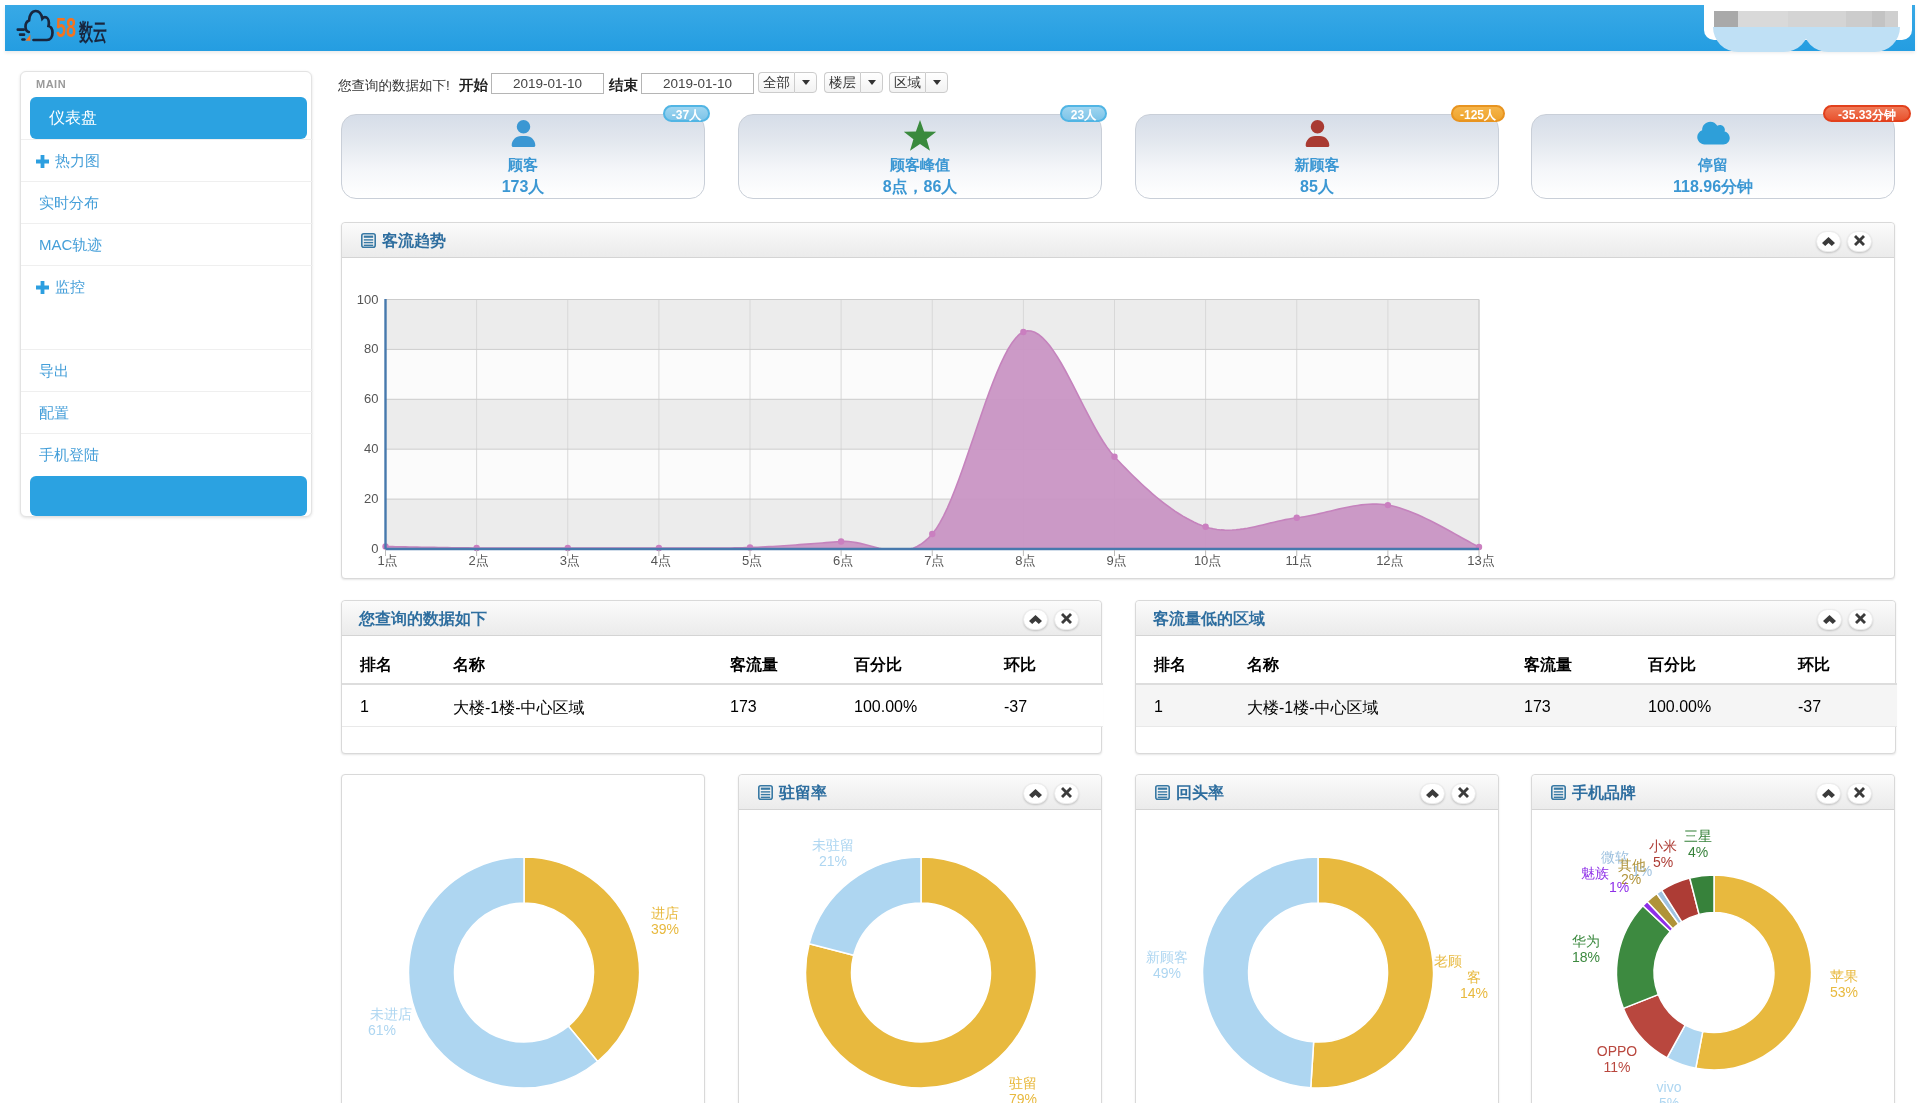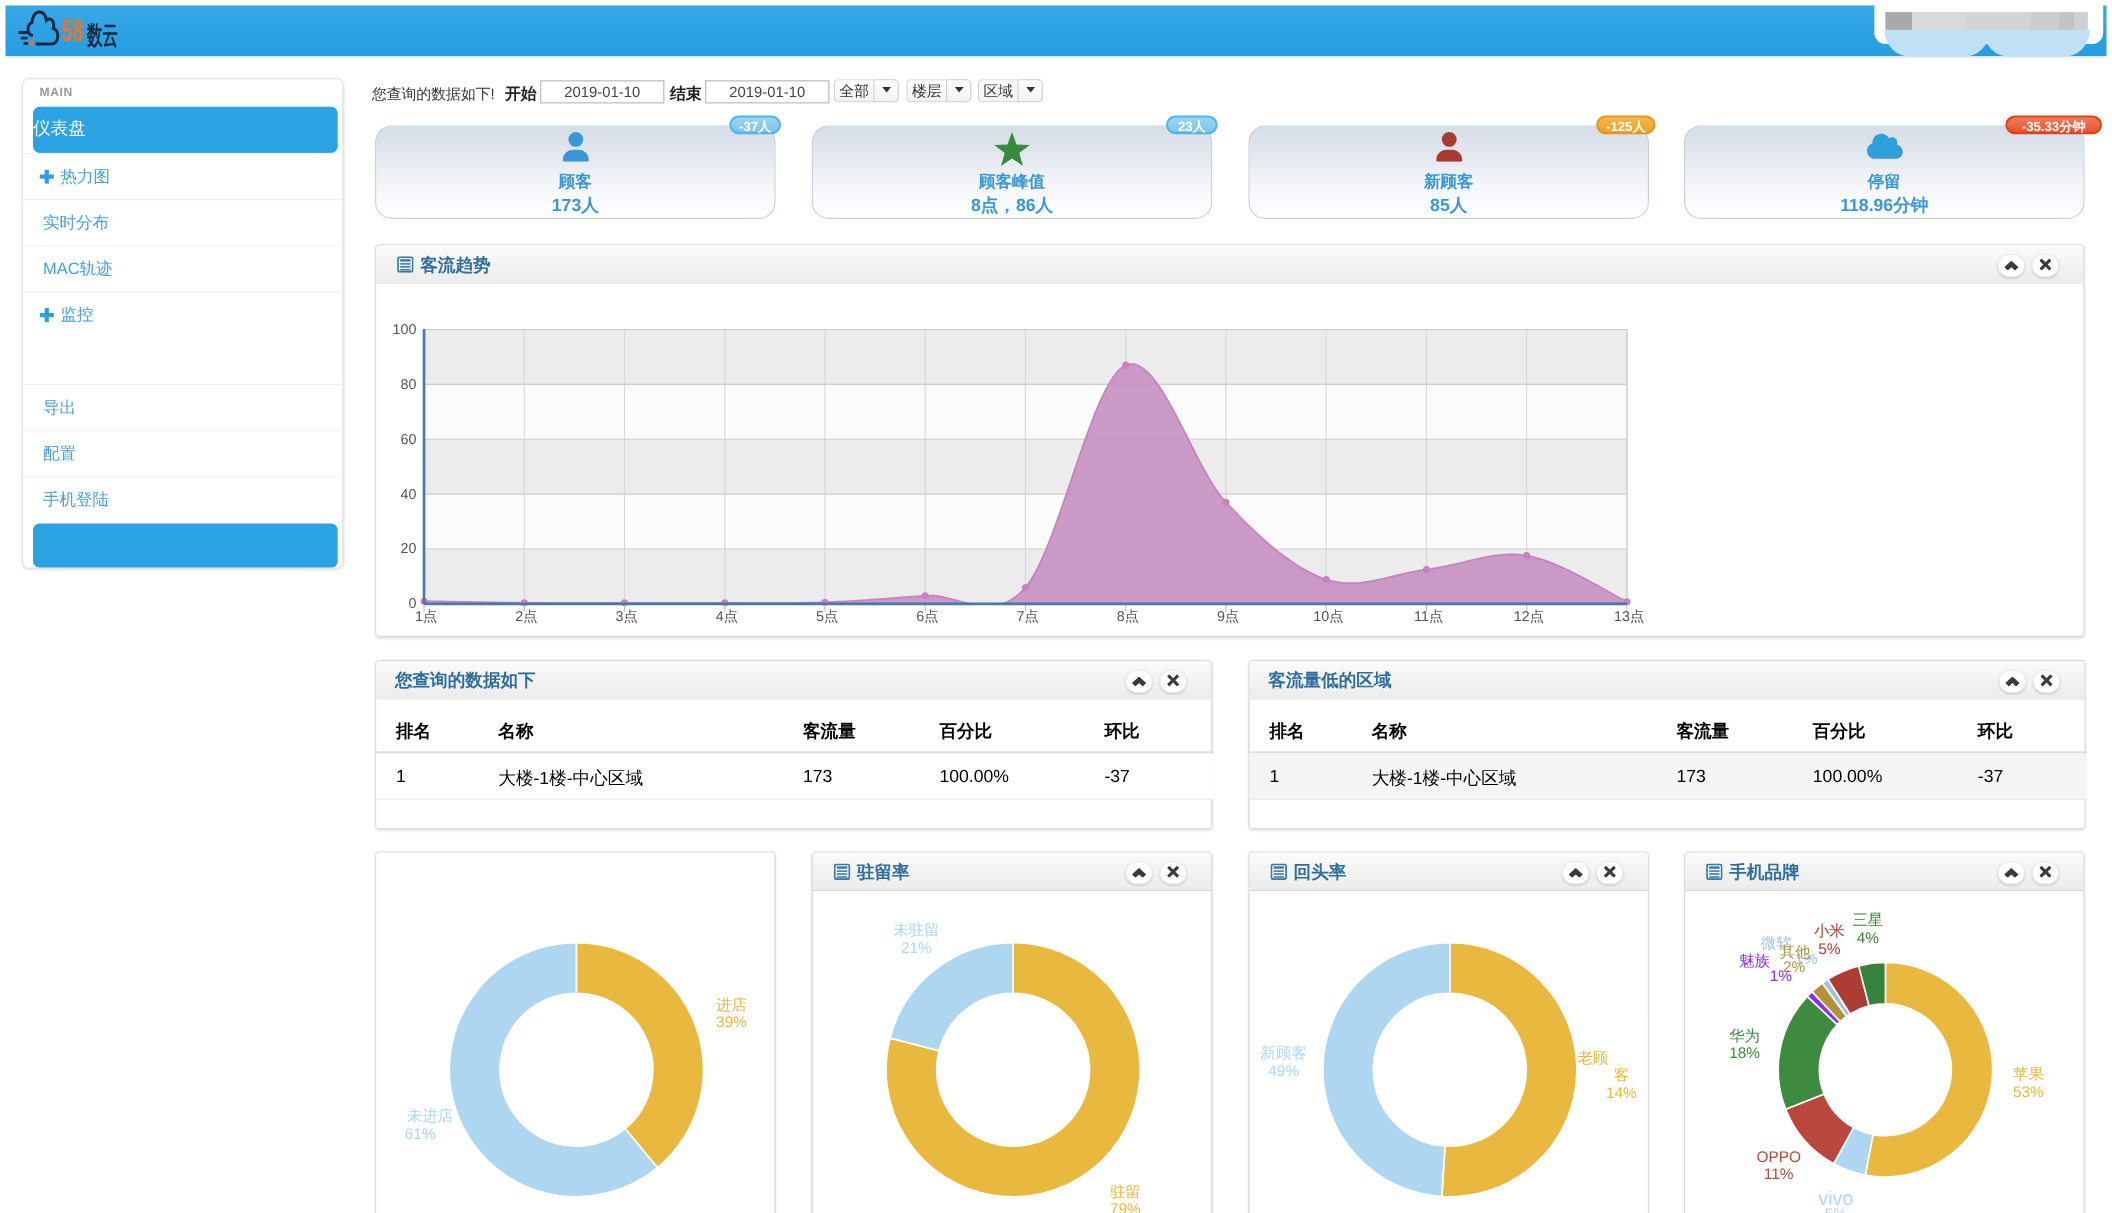--- a/index.html
+++ b/index.html
@@ -28,21 +28,21 @@
 </svg></div>
 <div class="abs" style="left:56px;top:12px;font-size:28px;font-weight:bold;color:#f4731f;transform:scaleX(0.64);transform-origin:0 0">58</div>
 <div class="abs" style="left:78.5px;top:16px;font-size:23.5px;font-weight:bold;color:#18263e;transform:scaleX(0.60);transform-origin:0 0;white-space:nowrap">数云</div>
 <div class="abs" style="left:1704px;top:0;width:208px;height:40px;background:#fff;border-radius:0 0 10px 10px"></div>
 <div class="abs" style="left:1714px;top:11px;width:184px;height:17px;background:linear-gradient(90deg,#a9a9a9 0 13%,#d9d9d9 13% 40%,#d4d4d4 40% 72%,#cccccc 72% 86%,#c3c3c3 86% 93%,#cfcfcf 93%)"></div>
 <div class="abs" style="left:1713px;top:27px;width:96px;height:25px;background:#bfe0f5;border-radius:0 0 48px 48px"></div>
 <div class="abs" style="left:1803px;top:27px;width:97px;height:25px;background:#bfe0f5;border-radius:0 0 48px 48px"></div>
 
 <div class="abs" style="left:20px;top:71px;width:292px;height:446px;background:#fff;border:1px solid #e3e3e3;border-radius:6px;box-shadow:0 1px 3px rgba(0,0,0,.12)">
 <div class="abs" style="left:15px;top:6px;font-size:11px;font-weight:bold;color:#9a9a9a;letter-spacing:.5px">MAIN</div>
-<div class="abs" style="left:9px;top:25px;width:277px;height:42px;background:#2ba2e1;border-radius:6px;color:#fff;font-size:16px;line-height:42px;">仪表盘</div>
+<div class="abs" style="left:9px;top:25px;width:277px;height:42px;background:#2ba2e1;border-radius:6px;color:#fff;font-size:16px;line-height:42px;padding-left:19px">仪表盘</div>
 <div class="mitem" style="top:67px;padding-left:15px"><svg class="licon" width="13" height="13" viewBox="0 0 13 13">
         <path d="M4.6 0 h3.8 v4.6 h4.6 v3.8 h-4.6 v4.6 h-3.8 v-4.6 h-4.6 v-3.8 h4.6 Z" fill="#2d9fe0"></path>
       </svg>热力图</div>
     <div class="mitem" style="top:109px;padding-left:18px">实时分布</div>
     <div class="mitem" style="top:151px;padding-left:18px">MAC轨迹</div>
     <div class="mitem" style="top:193px;padding-left:15px"><svg class="licon" width="13" height="13" viewBox="0 0 13 13">
         <path d="M4.6 0 h3.8 v4.6 h4.6 v3.8 h-4.6 v4.6 h-3.8 v-4.6 h-4.6 v-3.8 h4.6 Z" fill="#2d9fe0"></path>
       </svg>监控</div>
     <div class="mitem" style="top:277px;padding-left:18px">导出</div>
     <div class="mitem" style="top:319px;padding-left:18px">配置</div>
@@ -343,14 +343,14 @@
     <div style="position:absolute;left:100px;top:82px;width:80px;margin-left:-40px;text-align:center;font-size:14px;color:#b09339">其他</div>
     <div style="position:absolute;left:99px;top:96px;width:80px;margin-left:-40px;text-align:center;font-size:14px;color:#b09339">2%</div>
     <div style="position:absolute;left:89px;top:90px;width:80px;margin-left:-40px;text-align:left;font-size:14px;color:#8e2fe8">魅族</div>
     <div style="position:absolute;left:87px;top:104px;width:80px;margin-left:-40px;text-align:center;font-size:14px;color:#8e2fe8">1%</div>
     <div style="position:absolute;left:54px;top:158px;width:80px;margin-left:-40px;text-align:center;font-size:14px;color:#3d8a40">华为</div>
     <div style="position:absolute;left:54px;top:174px;width:80px;margin-left:-40px;text-align:center;font-size:14px;color:#3d8a40">18%</div>
     <div style="position:absolute;left:85px;top:268px;width:80px;margin-left:-40px;text-align:center;font-size:14px;color:#b9473e">OPPO</div>
     <div style="position:absolute;left:85px;top:284px;width:80px;margin-left:-40px;text-align:center;font-size:14px;color:#b9473e">11%</div>
     <div style="position:absolute;left:312px;top:193px;width:80px;margin-left:-40px;text-align:center;font-size:14px;color:#e8b93e">苹果</div>
     <div style="position:absolute;left:312px;top:209px;width:80px;margin-left:-40px;text-align:center;font-size:14px;color:#e8b93e">53%</div>
-    <div style="position:absolute;left:137px;top:304px;width:80px;margin-left:-40px;text-align:center;font-size:18px;color:#aed6f1">vivo</div>
+    <div style="position:absolute;left:137px;top:304px;width:80px;margin-left:-40px;text-align:center;font-size:14px;color:#aed6f1">vivo</div>
     <div style="position:absolute;left:137px;top:320px;width:80px;margin-left:-40px;text-align:center;font-size:14px;color:#aed6f1">5%</div>
 </div>
 </body></html>

